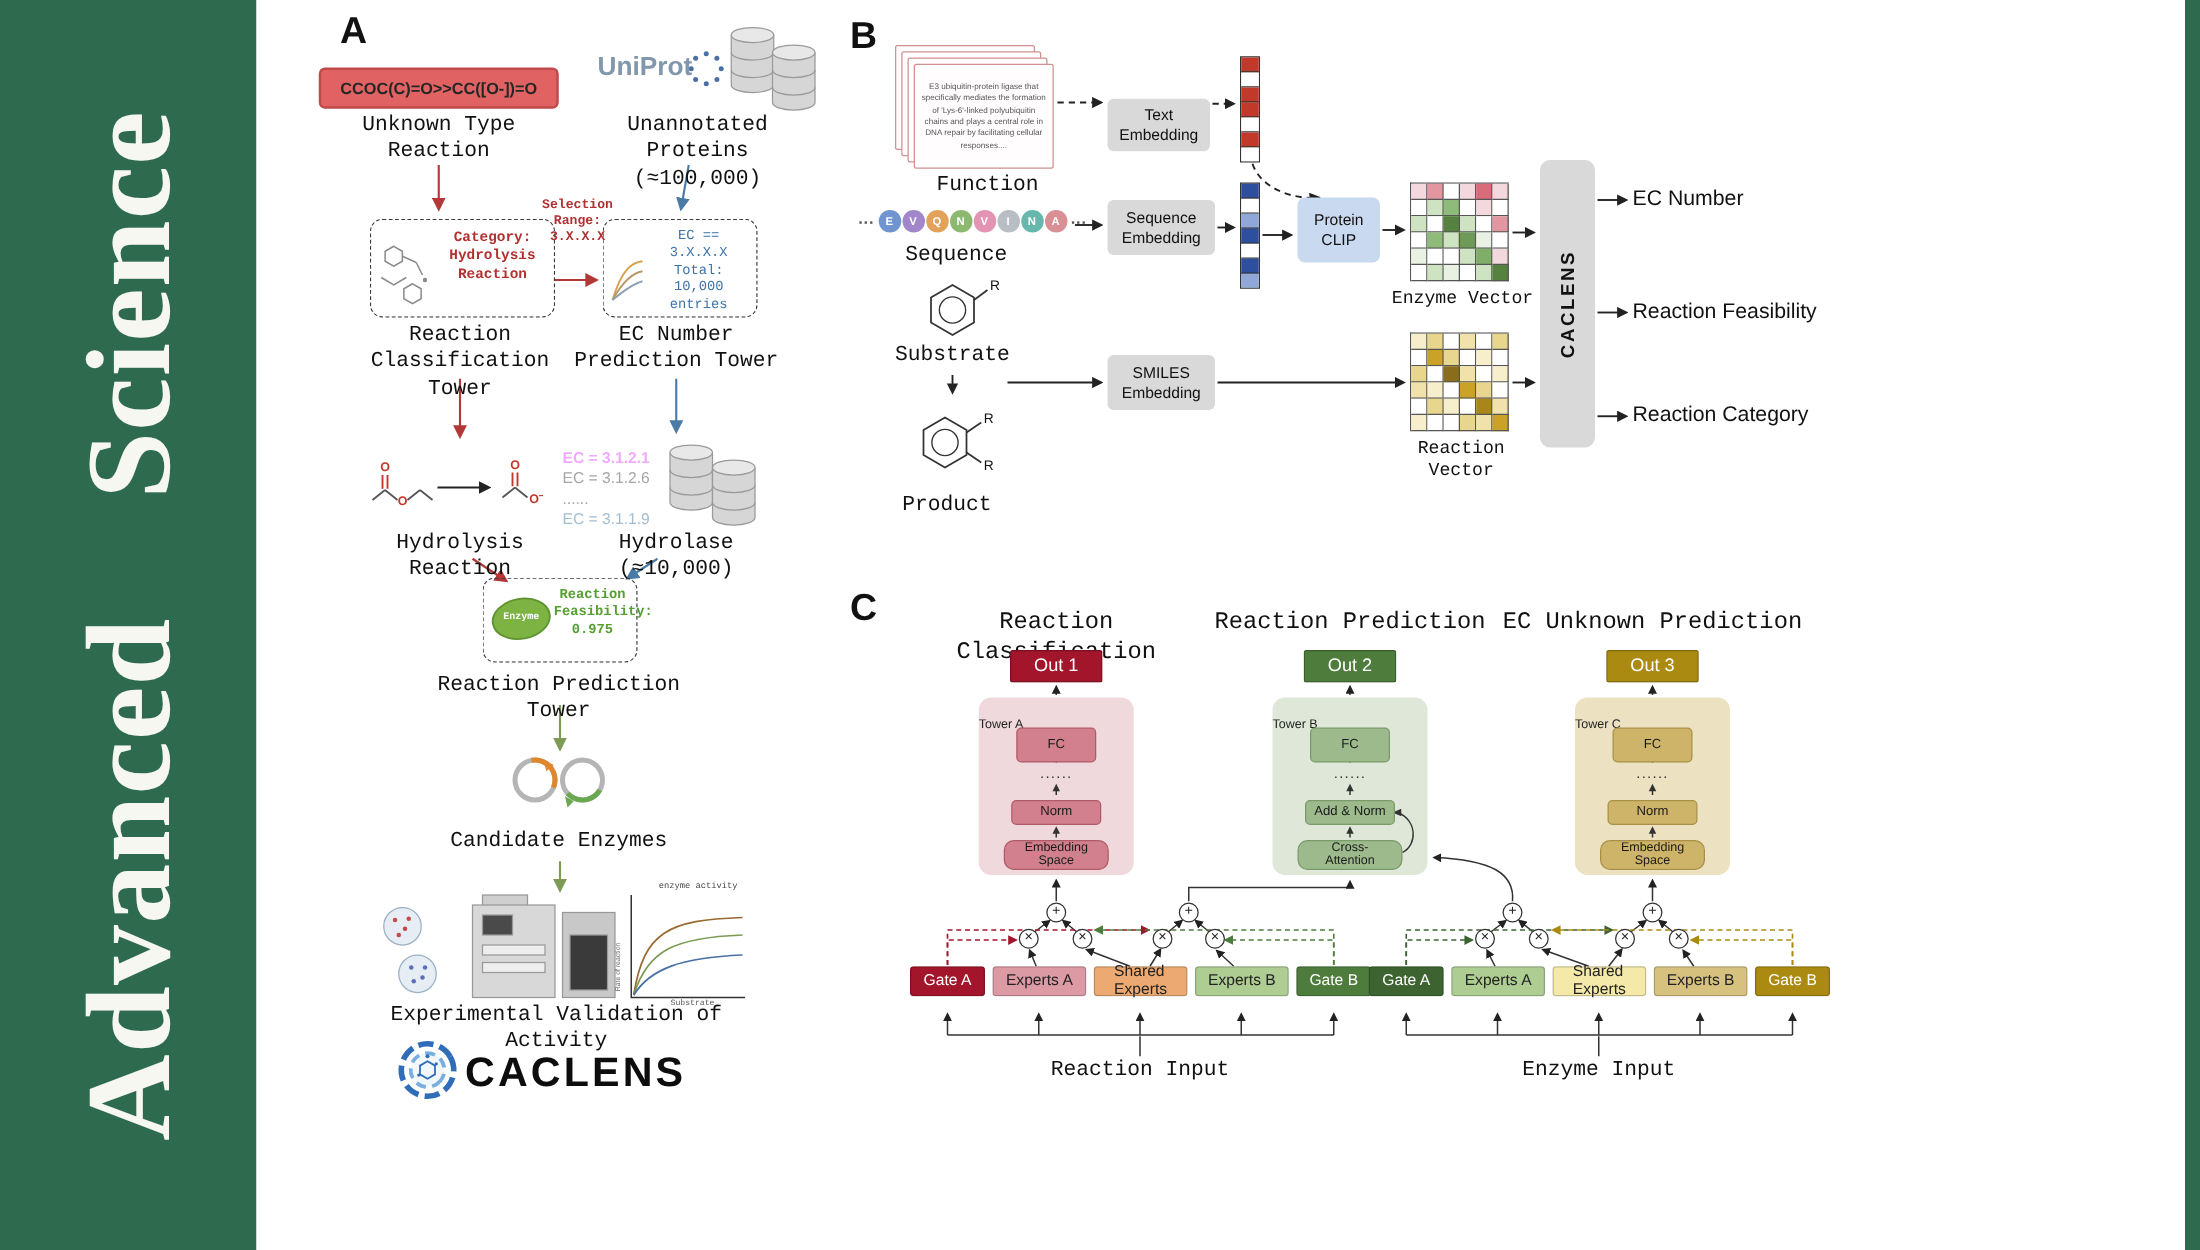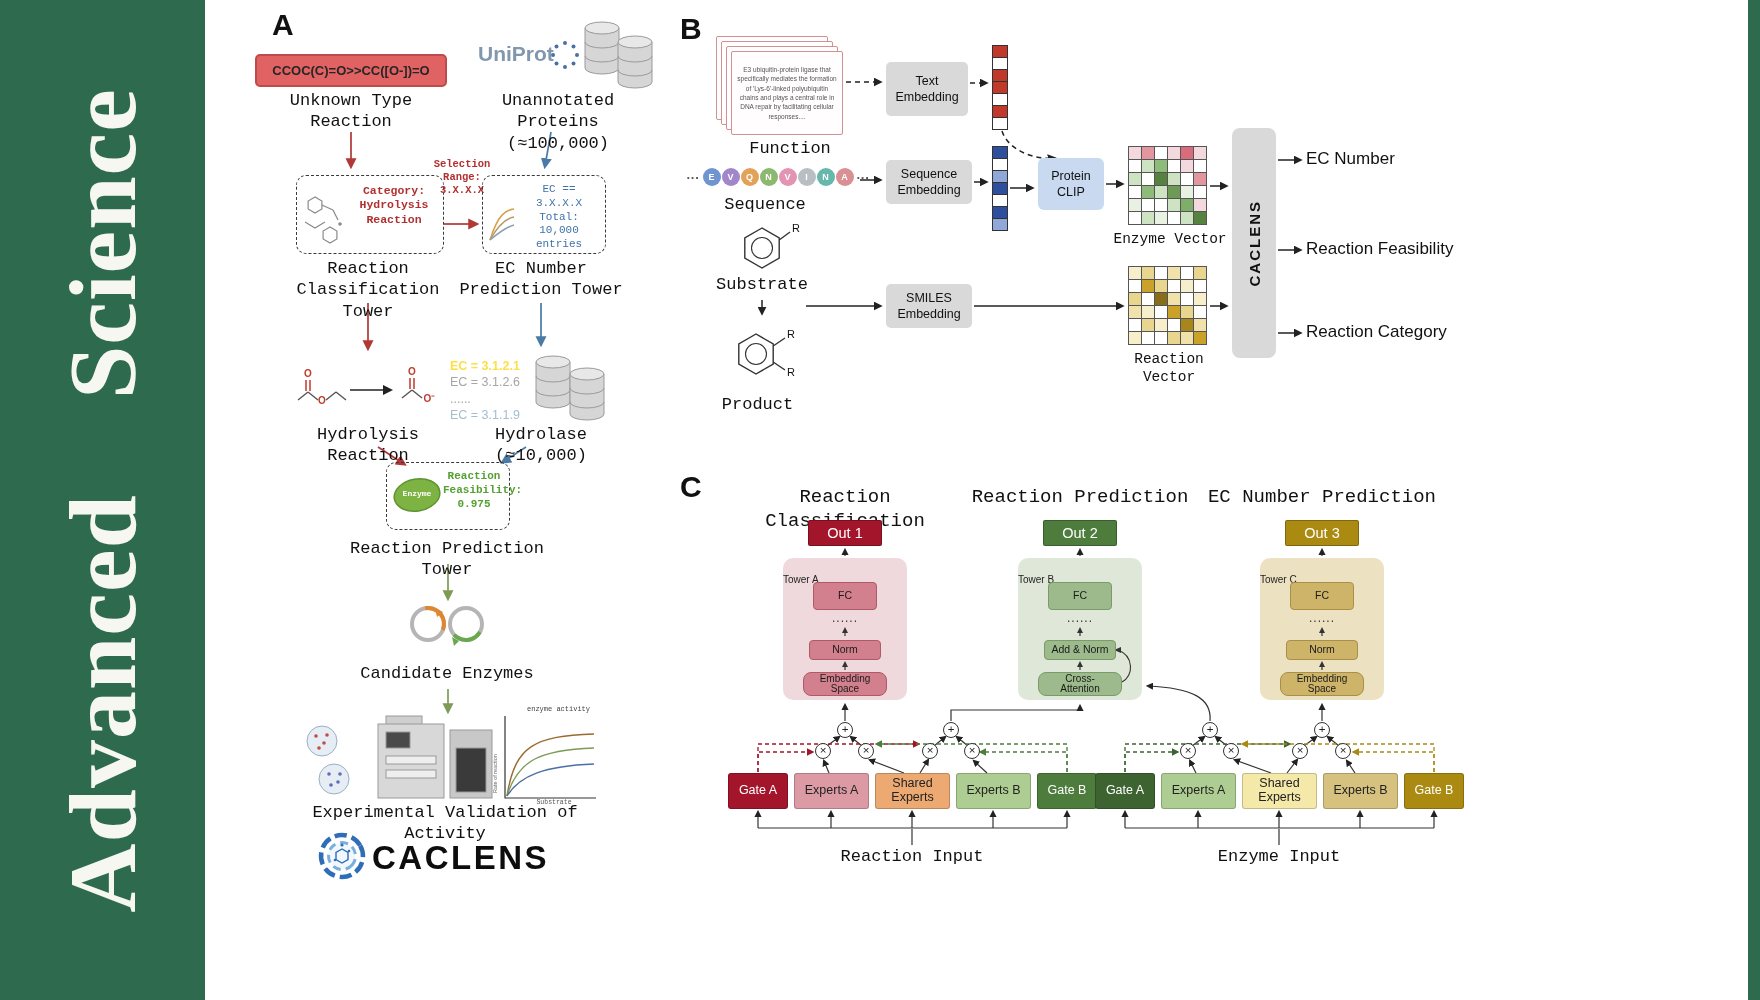--- a/index.html
+++ b/index.html
@@ -35,21 +35,21 @@
   .node{width:16px;height:16px;border:1.3px solid #333;border-radius:50%;background:#fff;display:flex;align-items:center;justify-content:center;font-size:11.5px;line-height:1;color:#222;box-sizing:border-box;}
   .out{width:74px;height:26px;color:#fff;font-size:14.5px;display:flex;align-items:center;justify-content:center;border-radius:2px;border:1px solid rgba(0,0,0,.25);box-sizing:border-box;}
   .tower{position:absolute;width:124px;height:142px;border-radius:10px;z-index:1;}
   .tower .ttl{position:absolute;top:16px;left:0;width:100%;text-align:left;font-size:10px;color:#222;font-weight:500;}
   .tbox{position:absolute;left:50%;transform:translateX(-50%);border:1px solid rgba(0,0,0,.3);border-radius:4px;display:flex;align-items:center;justify-content:center;font-size:10.5px;color:#1a1a1a;text-align:center;white-space:pre-line;line-height:1.05;box-sizing:border-box;}
   .tb-fc{top:24px;width:64px;height:28px;}
   .tb-dots{position:absolute;top:53px;left:0;width:100%;text-align:center;font-size:12px;letter-spacing:1px;color:#333;}
   .tb-norm{top:82px;width:72px;height:20px;}
   .tb-bot{top:114px;width:84px;height:24px;border-radius:8px;font-size:10px;}
   .moe-row{position:absolute;top:773px;display:flex;gap:6px;z-index:3;}
-  .moe{height:36px;border-radius:3px;border:1px solid rgba(0,0,0,.2);display:flex;align-items:center;justify-content:center;text-align:center;font-size:12.5px;line-height:1.1;white-space:pre-line;box-sizing:border-box;}
+  .moe{height:24px;border-radius:3px;border:1px solid rgba(0,0,0,.2);display:flex;align-items:center;justify-content:center;font-size:12.5px;line-height:1.1;white-space:pre-line;box-sizing:border-box;}
   .moe-gate{width:60px;}
   .moe-expert{width:75px;}
 </style>
 </head>
 <body>
 
 <div class="whitepane"></div>
 <div class="banner">
   <span>Advanced  Science</span>
 </div>
@@ -380,21 +380,21 @@
 Total: 10,000
 entries</div>
 
 <div class="fg lbl f17" style="left:278px;top:258px;width:180px">Reaction
 Classification Tower</div>
 <div class="fg lbl f17" style="left:456px;top:258px;width:170px">EC Number
 Prediction Tower</div>
 
 <div class="fg lbl f17" style="left:278px;top:424px;width:180px">Hydrolysis Reaction</div>
 <div class="fg" style="left:450px;top:358px;width:84px;font-size:12.5px;line-height:1.3;text-align:left">
-    <div style="color: #fde047; font-weight: 700;">EC = 3.1.2.1</div>
+    <div style="color: #f0abfc; font-weight: 700;">EC = 3.1.2.1</div>
     <div style="color: rgb(166, 166, 166);">EC = 3.1.2.6</div>
     <div style="color: rgb(166, 166, 166);">......</div>
     <div style="color: rgb(163, 189, 209);">EC = 3.1.1.9</div>
   </div>
 <div class="fg lbl f17" style="left:446px;top:424px;width:190px">Hydrolase (≈10,000)</div>
 
 <div class="fg dashedbox" style="left:386px;top:462px;width:122px;height:66px"></div>
 <div class="fg lbl" style="left:395px;top:489px;width:44px;font-size:8px;font-weight:700;color:#fff">Enzyme</div>
 <div class="fg lbl" style="left: 443px; top: 470px; width: 62px; font-size: 11px; font-weight: 600; color: rgb(85, 160, 50);">Reaction
 Feasibility:
@@ -413,21 +413,21 @@
 <div class="fg panel-letter" style="left:680px;top:12px">B</div>
 
 <div class="fg" style="left:716px;top:36px;width:146px;height:104px">
   <div class="fcard" style="left:0;top:0"></div>
   <div class="fcard" style="left:5px;top:5px"></div>
   <div class="fcard" style="left:10px;top:10px"></div>
   <div class="fcard front" style="left:15px;top:15px">E3 ubiquitin-protein ligase that specifically mediates the formation of 'Lys-6'-linked polyubiquitin chains and plays a central role in DNA repair by facilitating cellular responses....</div>
 </div>
 <div class="fg lbl f17" style="left:725px;top:138px;width:130px">Function</div>
 
-<div class="fg cbox gbox" style="left:886px;top:62px;width:82px;height:54px">Text
+<div class="fg cbox gbox" style="left:886px;top:79px;width:82px;height:42px">Text
 Embedding</div>
 <div class="fg vec" style="left:992px;top:45px">
     <div style="background: rgb(192, 57, 43);"></div>
     <div style="background: rgb(255, 255, 255);"></div>
     <div style="background: rgb(192, 57, 43);"></div>
     <div style="background: rgb(192, 57, 43);"></div>
     <div style="background: rgb(255, 255, 255);"></div>
     <div style="background: rgb(192, 57, 43);"></div>
     <div style="background: rgb(255, 255, 255);"></div>
   </div>
@@ -552,21 +552,21 @@
 </div>
 
 <div class="fg f17" style="left:1306px;top:149px;color:#111">EC Number</div>
 <div class="fg f17" style="left:1306px;top:239px;color:#111">Reaction Feasibility</div>
 <div class="fg f17" style="left:1306px;top:322px;color:#111">Reaction Category</div>
 
 <div class="fg panel-letter" style="left:680px;top:470px">C</div>
 
 <div class="fg lbl" style="left:715px;top:486px;width:260px;font-size:19px">Reaction Classification</div>
 <div class="fg lbl" style="left:950px;top:486px;width:260px;font-size:19px">Reaction Prediction</div>
-<div class="fg lbl" style="left:1192px;top:486px;width:260px;font-size:19px">EC Number Prediction</div>
+<div class="fg lbl" style="left:1192px;top:486px;width:260px;font-size:19px">EC Unknown Prediction</div>
 
 <div class="fg out" style="left: 808px; top: 520px; background: rgb(162, 21, 43);">Out 1</div>
 <div class="fg out" style="left: 1043px; top: 520px; background: rgb(77, 124, 60);">Out 2</div>
 <div class="fg out" style="left: 1285px; top: 520px; background: rgb(171, 138, 18);">Out 3</div>
 
 <div class="fg node" style="left:837px;top:722px">+</div>
 <div class="fg node" style="left:943px;top:722px">+</div>
 <div class="fg node" style="left:1202px;top:722px">+</div>
 <div class="fg node" style="left:1314px;top:722px">+</div>
 <div class="fg node" style="left:815px;top:743px">×</div>

